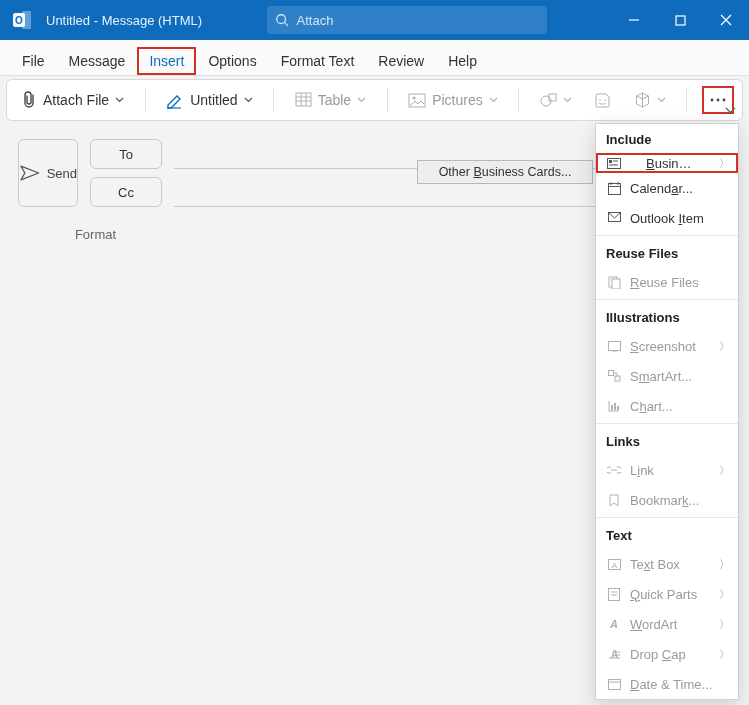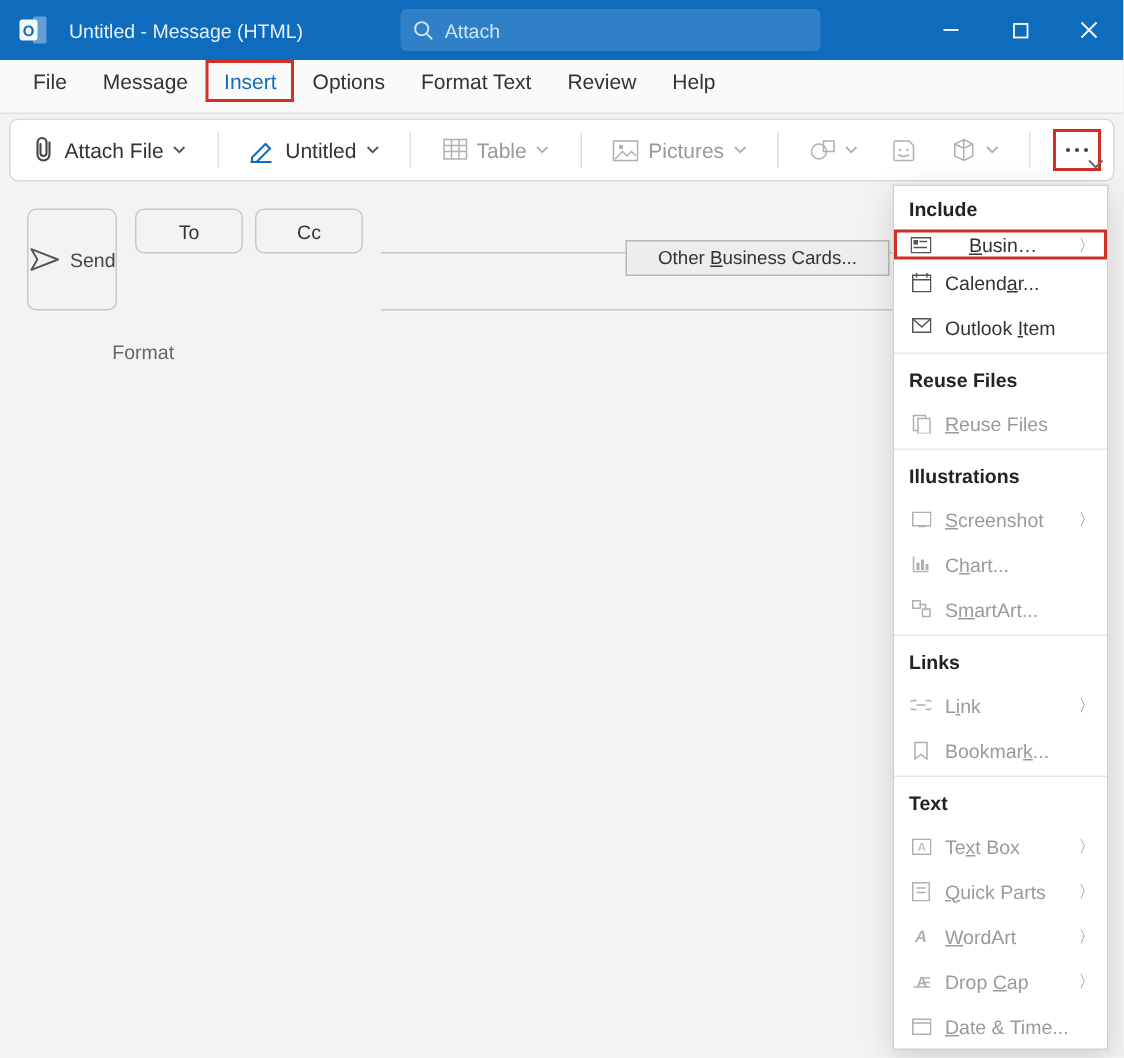--- a/index.html
+++ b/index.html
@@ -9,37 +9,37 @@
   .titlebar { height: 40px; background: #0f6cbd; display: flex; align-items: center; color: #fff; }
   .titlebar .appicon { width: 28px; height: 28px; margin-left: 8px; display:flex; align-items:center; justify-content:center; }
   .titlebar .title { margin-left: 10px; font-size: 13px; color: #e4f0fb; }
   .titlebar .searchwrap { flex:1; display:flex; justify-content:center; }
   .titlebar .search { width: 280px; height: 28px; background:#2f80c7; border-radius:4px; display:flex; align-items:center; padding:0 8px; color:#cfe5f6; font-size:13px; }
   .titlebar .search svg { margin-right:8px; }
   .titlebar .winbtns { display:flex; }
   .titlebar .winbtn { width:46px; height:40px; display:flex; align-items:center; justify-content:center; }
 
   
-  .menubar { height: 36px; background:#fafafa; border-bottom:1px solid #e0e0e0; display:flex; align-items:flex-start; padding:0 10px; gap:0; font-size:14px; color:#333; }
+  .menubar { height: 36px; background:#fafafa; border-bottom:1px solid #e0e0e0; display:flex; align-items:flex-end; padding:0 10px; gap:0; font-size:14px; color:#333; }
   .menubar .mitem { padding:6px 12px; }
   .menubar .mitem.hl { border:2px solid #d13125; padding:4px 10px; color:#0f6cbd; }
 
   
   .ribbon { height: 42px; background:#fff; border:1px solid #d9d9d9; border-radius:6px; margin:3px 6px 0 6px; display:flex; align-items:center; padding:0 8px; gap:6px; position:relative;justify-content:space-between; }
   .ribbtn { display:flex; align-items:center; gap:6px; padding:4px 6px; font-size:14px; color:#333; border-radius:4px; }
   .ribbtn.disabled { color:#9a9a9a; }
   .ribbtn svg { flex-shrink:0; }
   .ribsep { width:1px; height:24px; background:#e1e1e1; margin:0 4px; }
   .more { width:32px; height:28px; display:flex; align-items:center; justify-content:center; border:2px solid #d13125; }
   .ribbon .expand { position:absolute; right:6px; bottom:2px; }
 
   
   .compose { display:flex; padding:18px 12px 0 18px; gap:12px; }
   .sendbtn { width:60px; height:68px; border:1px solid #c8c8c8; border-radius:6px; display:flex; flex-direction:row; align-items:center; justify-content:center; gap:6px; font-size:13px; color:#444; }
-  .addrcol { display:flex; flex-direction:row; gap:8px; }
+  .addrcol { display:flex; flex-direction:column; gap:8px; }
   .addrbtn { width:72px; height:30px; border:1px solid #c8c8c8; border-radius:6px; display:flex; align-items:center; justify-content:center; font-size:13px; color:#333; }
   .fields { flex:1; display:flex; flex-direction:column; gap:8px; padding-top:0; }
   .fieldline { height:30px; border-bottom:1px solid #c8c8c8; }
   .subjectrow { display:flex; align-items:center; padding:12px 12px 0 18px; font-size:13px; color:#666; }
   .subjectrow .lbl { width:155px; text-align:center; }
   .subjectrow .sline { flex:1; height:30px; }
 
   
   .submenu { position:absolute; left:417px; top:160px; width:176px; height:24px; background:#ededed; border:1px solid #b8b8b8; display:flex; align-items:center; justify-content:center; font-size:12.5px; color:#333; }
 
@@ -272,40 +272,40 @@
         <svg width="13" height="11">
           <rect x="0.5" y="0.5" width="12" height="9" stroke="#b0b0b0" fill="none"></rect>
           <line x1="4" y1="10" x2="9" y2="10" stroke="#b0b0b0"></line>
         </svg>
       </span>
     <span class="txt"><span class="ulchar">S</span>creenshot</span>
     <span class="chev">〉</span>
   </div>
   <div class="row disabled">
     <span class="ico">
+        <svg width="13" height="12">
+          <rect x="0.5" y="0.5" width="5" height="5" stroke="#b0b0b0" fill="none"></rect>
+          <rect x="7" y="6" width="5" height="5" stroke="#b0b0b0" fill="none"></rect>
+          <path d="M5 3h4v4" stroke="#b0b0b0" fill="none"></path>
+        </svg>
+      </span>
+    <span class="txt">S<span class="ulchar">m</span>artArt...</span>
+  </div>
+  <div class="row disabled">
+    <span class="ico">
         <svg width="12" height="12">
           <line x1="1" y1="11" x2="1" y2="1" stroke="#b0b0b0"></line>
           <line x1="1" y1="11" x2="11" y2="11" stroke="#b0b0b0"></line>
           <rect x="3" y="5" width="2" height="5" fill="#b0b0b0"></rect>
           <rect x="6" y="3" width="2" height="7" fill="#b0b0b0"></rect>
           <rect x="9" y="6" width="2" height="4" fill="#b0b0b0"></rect>
         </svg>
       </span>
     <span class="txt">C<span class="ulchar">h</span>art...</span>
   </div>
-  <div class="row disabled">
-    <span class="ico">
-        <svg width="13" height="12">
-          <rect x="0.5" y="0.5" width="5" height="5" stroke="#b0b0b0" fill="none"></rect>
-          <rect x="7" y="6" width="5" height="5" stroke="#b0b0b0" fill="none"></rect>
-          <path d="M5 3h4v4" stroke="#b0b0b0" fill="none"></path>
-        </svg>
-      </span>
-    <span class="txt">S<span class="ulchar">m</span>artArt...</span>
-  </div>
   <div class="hr"></div>
   <div class="section">Links</div>
   <div class="row disabled">
     <span class="ico">
         <svg width="14" height="8">
           <path d="M4 1H2a3 3 0 000 6h2M10 1h2a3 3 0 010 6h-2M4 4h6" stroke="#b0b0b0" fill="none"></path>
         </svg>
       </span>
     <span class="txt">L<span class="ulchar">i</span>nk</span>
     <span class="chev">〉</span>

